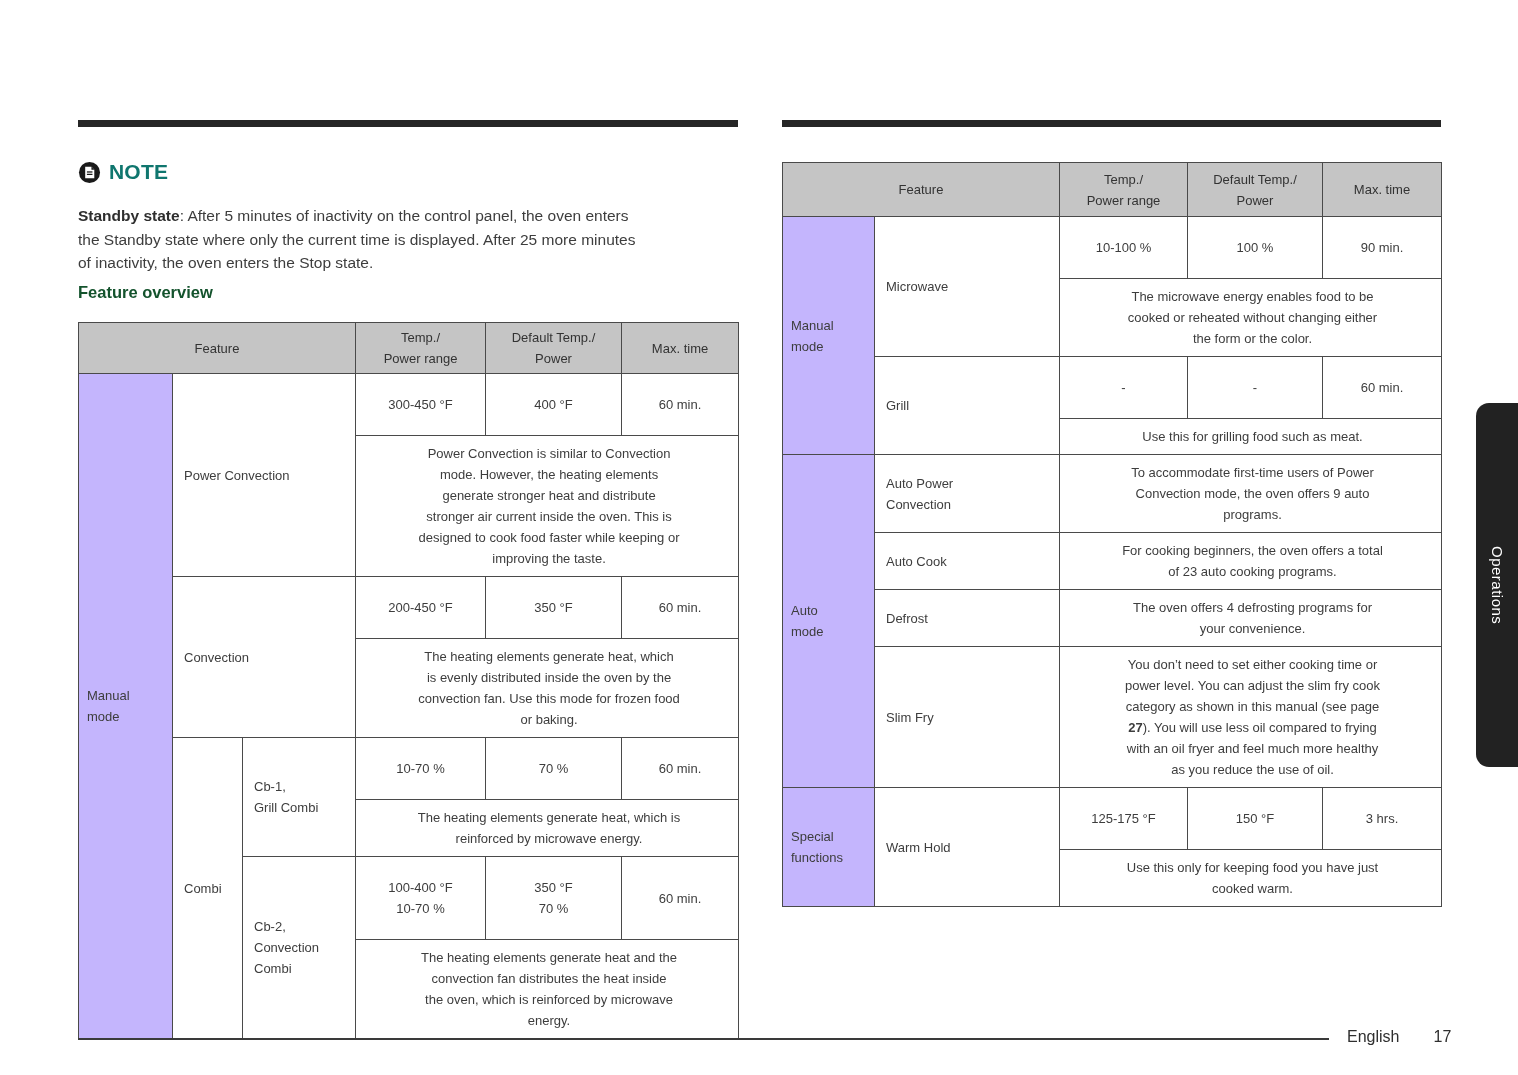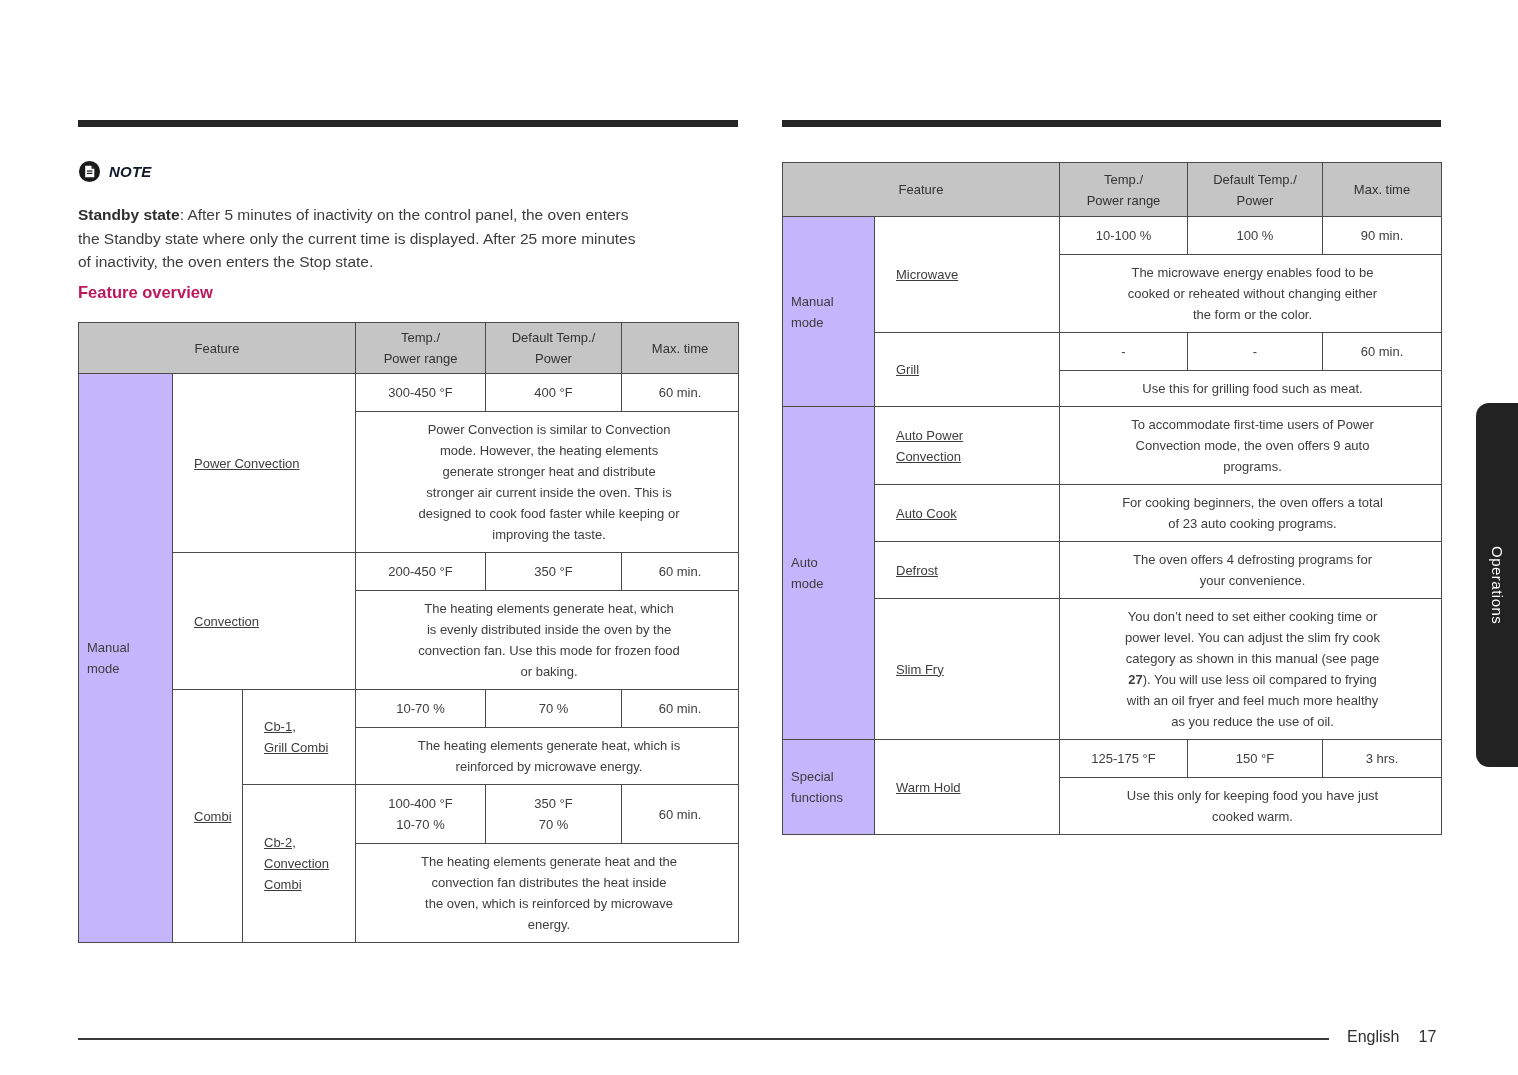--- a/index.html
+++ b/index.html
@@ -5,42 +5,42 @@
   * { margin: 0; padding: 0; box-sizing: border-box; }
   html, body { width: 1518px; height: 1075px; background: #ffffff; font-family: "Liberation Sans", sans-serif; color: #3d3d3d; }
   .page { position: relative; width: 1518px; height: 1075px; overflow: hidden; background: #fff; }
 
   .top-bar { position: absolute; top: 120px; height: 7px; background: #262626; }
   .top-bar.left { left: 78px; width: 660px; }
   .top-bar.right { left: 782px; width: 659px; }
 
   .note-block { position: absolute; left: 78px; top: 160px; width: 680px; }
   .note-header { display: flex; align-items: center; gap: 8px; }
-  .note-header .label { font-weight: bold; font-size: 15px; color: #0f172a; letter-spacing: 0.2px; font-style: italic; }
+  .note-header .label { font-weight: bold; font-size: 21px; color: #0f766e; letter-spacing: 0.2px; }
   .note-text { margin-top: 20px; font-size: 15.5px; line-height: 23.5px; white-space: pre-line; color: #3d3d3d; }
   .note-text b { color: #2e2e2e; }
 
-  .section-title { position: absolute; left: 78px; top: 283px; font-size: 16.5px; font-weight: bold; color: #be185d; }
+  .section-title { position: absolute; left: 78px; top: 283px; font-size: 16.5px; font-weight: bold; color: #14532d; }
 
   table.feat { border-collapse: collapse; table-layout: fixed; font-size: 13px; color: #3d3d3d; }
   table.feat td, table.feat th { border: 1px solid #4a4a4a; vertical-align: middle; white-space: pre-line; line-height: 21px; font-weight: normal; }
   table.feat th { background: #c5c5c5; text-align: center; padding: 4px 2px; color: #333; }
   td.mode { background: #c4b5fd; padding: 4px 4px 4px 8px; text-align: left; }
-  td.name { padding: 6px 6px 6px 21px; text-align: left; text-decoration: underline; }
-  td.val  { padding: 8px 4px; text-align: center; }
+  td.name { padding: 6px 6px 6px 11px; text-align: left; }
+  td.val  { padding: 20px 4px; text-align: center; }
   td.desc { padding: 7px 8px 7px 12px; text-align: center; }
 
   #left-table { position: absolute; left: 78px; top: 322px; width: 660px; }
   #right-table { position: absolute; left: 782px; top: 162px; width: 659px; }
 
   .op-tab { position: absolute; left: 1476px; top: 403px; width: 42px; height: 364px; background: #222222; border-radius: 13px 0 0 13px; display: flex; align-items: center; justify-content: center; }
   .op-tab span { writing-mode: vertical-rl; color: #ffffff; font-size: 15px; letter-spacing: 0.5px; }
 
   .footer-line { position: absolute; left: 78px; top: 1038px; width: 1251px; height: 2px; background: #3a3a3a; }
-  .footer-text { position: absolute; left: 1347px; top: 1028px; display: flex; gap: 19px; font-size: 16px; color: #2f2f2f; }
+  .footer-text { position: absolute; left: 1347px; top: 1028px; display: flex; gap: 34px; font-size: 16px; color: #2f2f2f; }
 
   .note-icon-svg { display: block; }
 </style>
 </head>
 <body>
 
 <div class="page">
 
   <div class="top-bar left"></div>
   <div class="top-bar right"></div>

